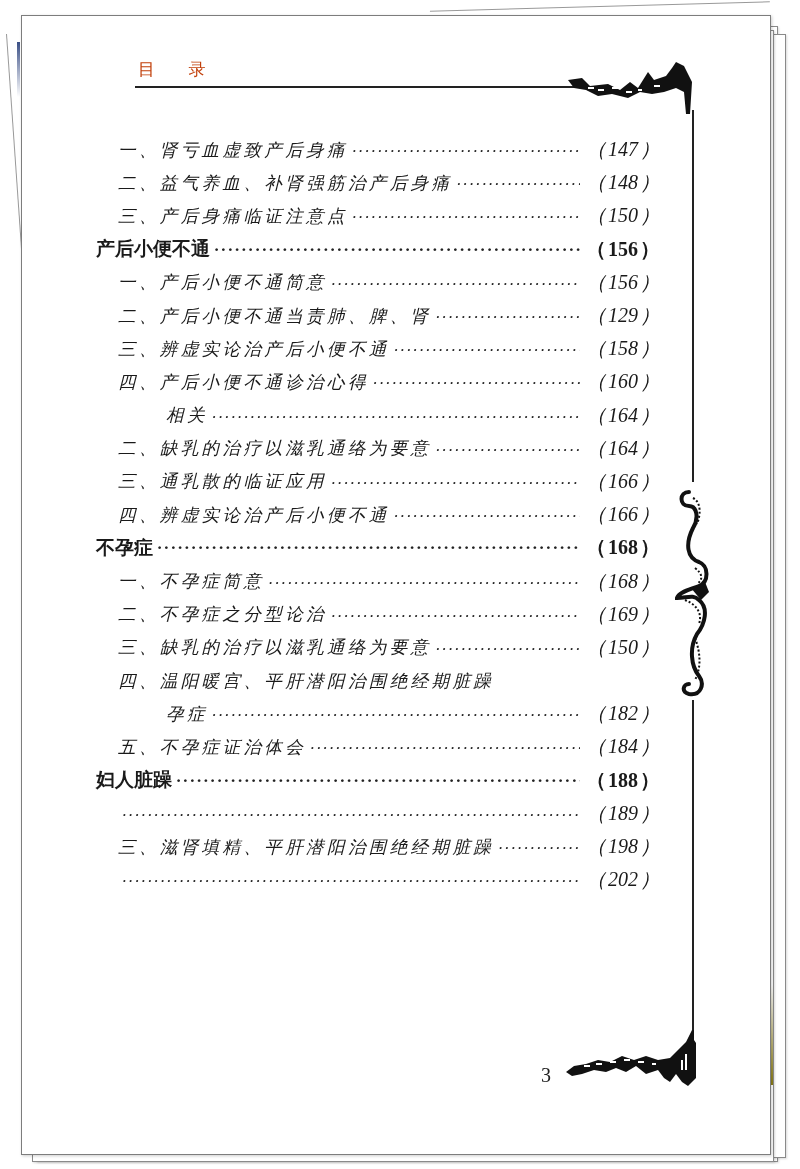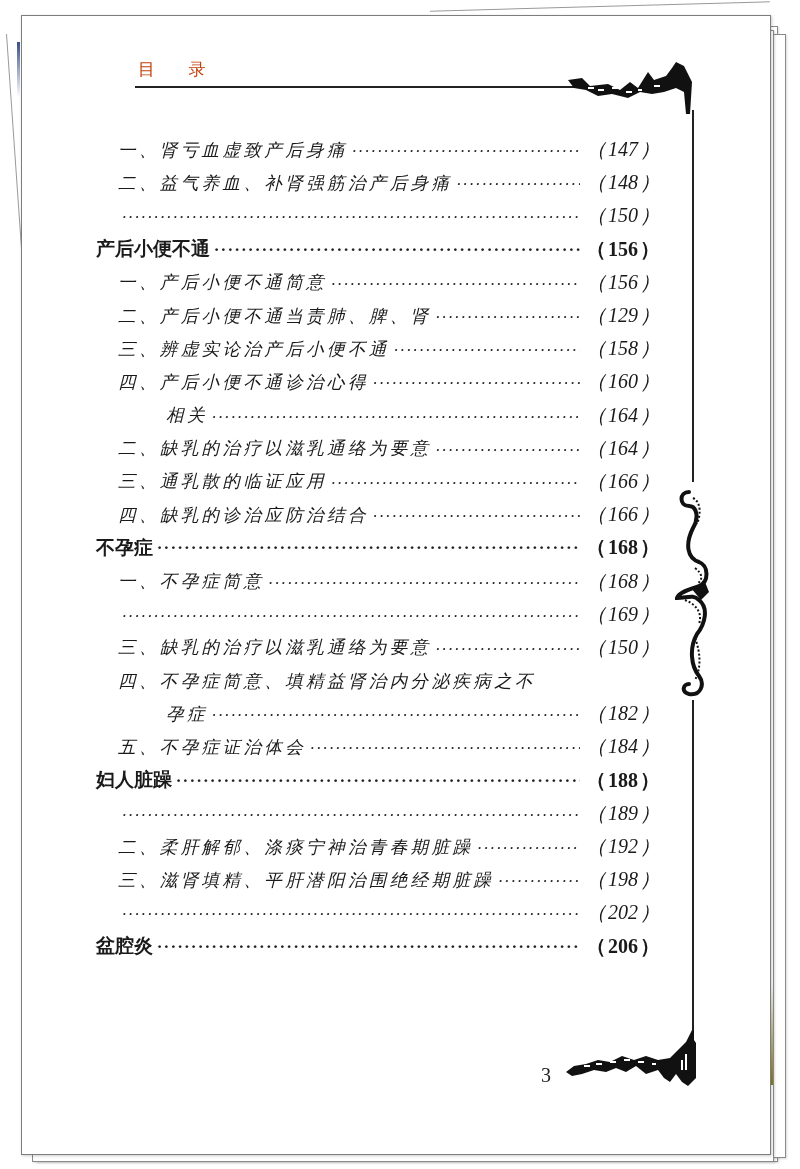--- a/index.html
+++ b/index.html
@@ -69,20 +69,21 @@
       <span class="toc-title">一、肾亏血虚致产后身痛</span>
       <span class="toc-leader"></span>
       <span class="toc-page"><span class="paren">（</span><span>147</span><span class="paren">）</span></span>
     </div>
   <div class="toc-row level-2">
       <span class="toc-title">二、益气养血、补肾强筋治产后身痛</span>
       <span class="toc-leader"></span>
       <span class="toc-page"><span class="paren">（</span><span>148</span><span class="paren">）</span></span>
     </div>
   <div class="toc-row level-2">
+      <span class="toc-title">三、产后身痛临证注意点</span>
       <span class="toc-leader"></span>
       <span class="toc-page"><span class="paren">（</span><span>150</span><span class="paren">）</span></span>
     </div>
   <div class="toc-row level-1">
       <span class="toc-title">产后小便不通</span>
       <span class="toc-leader"></span>
       <span class="toc-page"><span class="paren">（</span><span>156</span><span class="paren">）</span></span>
     </div>
   <div class="toc-row level-2">
       <span class="toc-title">一、产后小便不通简意</span>
@@ -113,45 +114,46 @@
       <span class="toc-title">二、缺乳的治疗以滋乳通络为要意</span>
       <span class="toc-leader"></span>
       <span class="toc-page"><span class="paren">（</span><span>164</span><span class="paren">）</span></span>
     </div>
   <div class="toc-row level-2">
       <span class="toc-title">三、通乳散的临证应用</span>
       <span class="toc-leader"></span>
       <span class="toc-page"><span class="paren">（</span><span>166</span><span class="paren">）</span></span>
     </div>
   <div class="toc-row level-2">
-      <span class="toc-title">四、缺乳的诊治应防治结合</span>
+      <span class="toc-title">四、辨虚实论治产后小便不通</span>
       <span class="toc-leader"></span>
       <span class="toc-page"><span class="paren">（</span><span>166</span><span class="paren">）</span></span>
     </div>
   <div class="toc-row level-1">
       <span class="toc-title">不孕症</span>
       <span class="toc-leader"></span>
       <span class="toc-page"><span class="paren">（</span><span>168</span><span class="paren">）</span></span>
     </div>
   <div class="toc-row level-2">
       <span class="toc-title">一、不孕症简意</span>
       <span class="toc-leader"></span>
       <span class="toc-page"><span class="paren">（</span><span>168</span><span class="paren">）</span></span>
     </div>
   <div class="toc-row level-2">
+      <span class="toc-title">二、不孕症之分型论治</span>
       <span class="toc-leader"></span>
       <span class="toc-page"><span class="paren">（</span><span>169</span><span class="paren">）</span></span>
     </div>
   <div class="toc-row level-2">
       <span class="toc-title">三、缺乳的治疗以滋乳通络为要意</span>
       <span class="toc-leader"></span>
       <span class="toc-page"><span class="paren">（</span><span>150</span><span class="paren">）</span></span>
     </div>
   <div class="toc-row level-2">
-      <span class="toc-title">四、不孕症简意、填精益肾治内分泌疾病之不</span>
+      <span class="toc-title">四、温阳暖宫、平肝潜阳治围绝经期脏躁</span>
     </div>
   <div class="toc-row level-2 cont">
       <span class="toc-title">孕症</span>
       <span class="toc-leader"></span>
       <span class="toc-page"><span class="paren">（</span><span>182</span><span class="paren">）</span></span>
     </div>
   <div class="toc-row level-2">
       <span class="toc-title">五、不孕症证治体会</span>
       <span class="toc-leader"></span>
       <span class="toc-page"><span class="paren">（</span><span>184</span><span class="paren">）</span></span>
@@ -159,37 +161,27 @@
   <div class="toc-row level-1">
       <span class="toc-title">妇人脏躁</span>
       <span class="toc-leader"></span>
       <span class="toc-page"><span class="paren">（</span><span>188</span><span class="paren">）</span></span>
     </div>
   <div class="toc-row level-2">
       <span class="toc-leader"></span>
       <span class="toc-page"><span class="paren">（</span><span>189</span><span class="paren">）</span></span>
     </div>
   <div class="toc-row level-2">
-      <span class="toc-title">二、柔肝解郁、涤痰宁神治青春期脏躁</span>
-      <span class="toc-leader"></span>
-      <span class="toc-page"><span class="paren">（</span><span>192</span><span class="paren">）</span></span>
-    </div>
-  <div class="toc-row level-2">
       <span class="toc-title">三、滋肾填精、平肝潜阳治围绝经期脏躁</span>
       <span class="toc-leader"></span>
       <span class="toc-page"><span class="paren">（</span><span>198</span><span class="paren">）</span></span>
     </div>
   <div class="toc-row level-2">
       <span class="toc-leader"></span>
       <span class="toc-page"><span class="paren">（</span><span>202</span><span class="paren">）</span></span>
-    </div>
-  <div class="toc-row level-1">
-      <span class="toc-title">盆腔炎</span>
-      <span class="toc-leader"></span>
-      <span class="toc-page"><span class="paren">（</span><span>206</span><span class="paren">）</span></span>
     </div>
 </div>
 
 <div class="page-number">3</div>
 
 <svg class="corner-br" width="130" height="58" viewBox="0 0 130 58">
   <path d="M126 0 L128 0 L128 10 L132 16 L130 48 L122 56 L116 52 L110 44 L104 52 L98 48 L92 40 L80 44 L70 36 L60 42 L50 38 L40 42 L28 40 L16 44 L6 46 L0 42 L8 36 L20 34 L32 30 L44 32 L56 26 L68 30 L80 26 L92 30 L104 28 L112 20 L120 12 Z" fill="#111"></path>
   <path d="M18 36 h6 M30 34 h6 M44 32 h6 M58 30 h6 M72 32 h6 M86 34 h4 M120 24 v16 M116 30 v10" stroke="#fff" stroke-width="2"></path>
 </svg>
 

